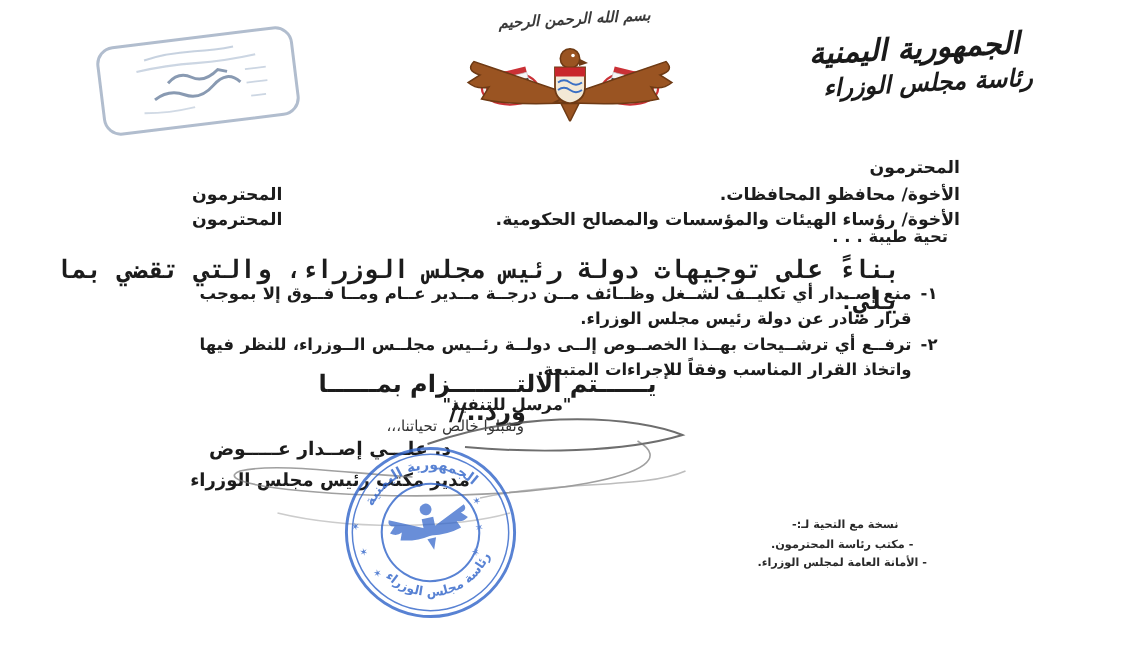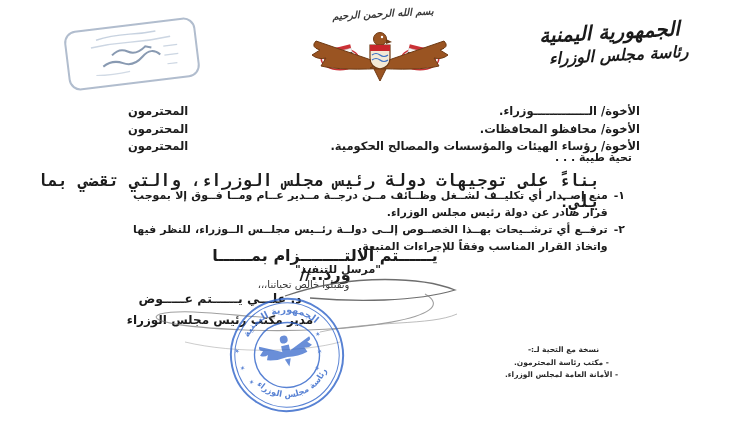--- a/index.html
+++ b/index.html
@@ -130,21 +130,20 @@
   </div>
 
   <div class="letterhead">
     <div class="lh1">الجمهورية اليمنية</div>
     <div class="lh2">رئاسة مجلس الوزراء</div>
   </div>
 
 
   <div class="addressees">
     <div class="addr-row">
-      <span>الأخوة/ الــــــــــــــوزراء.</span>
       <span>المحترمون</span>
     </div>
     <div class="addr-row">
       <span>الأخوة/ محافظو المحافظات.</span>
       <span>المحترمون</span>
     </div>
     <div class="addr-row">
       <span>الأخوة/ رؤساء الهيئات والمؤسسات والمصالح الحكومية.</span>
       <span>المحترمون</span>
     </div>
@@ -163,21 +162,21 @@
       <span class="num">٢-</span>
       <div class="itext">ترفــع أي ترشــيحات بهــذا الخصــوص إلــى دولــة رئــيس مجلــس الــوزراء، للنظر فيها واتخاذ القرار المناسب وفقاً للإجراءات المتبعة.</div>
     </div>
   </div>
 
   <div class="compliance">يــــــتم الالتــــــــزام بمــــــا ورد..//</div>
   <div class="dispatch">"مرسل للتنفيذ"</div>
   <div class="closing">وتقبلوا خالص تحياتنا،،،</div>
 
   <div class="signature">
-    <div class="sig-name">د. علـــي يــــــتم عـــــوض</div>
+    <div class="sig-name">د. علـــي إصــدار عـــــوض</div>
     <div class="sig-title">مدير مكتب رئيس مجلس الوزراء</div>
   </div>
 
   <svg class="sig-squiggles" viewBox="0 0 345 95">
     <path d="M160 24 C230 0 300 6 330 18 C290 30 230 30 185 26" fill="none" stroke="#555" stroke-width="1.3" opacity=".85"></path>
     <path d="M300 22 C340 45 230 62 120 58 C50 55 20 48 35 42 C60 36 110 44 150 46" fill="none" stroke="#777" stroke-width="1.1" opacity=".7"></path>
     <path d="M195 60 C250 48 305 54 332 42" fill="none" stroke="#999" stroke-width="1" opacity=".65"></path>
     <path d="M60 70 C110 82 180 80 215 70" fill="none" stroke="#9a9a9a" stroke-width="1" opacity=".5"></path>
   </svg>
 

